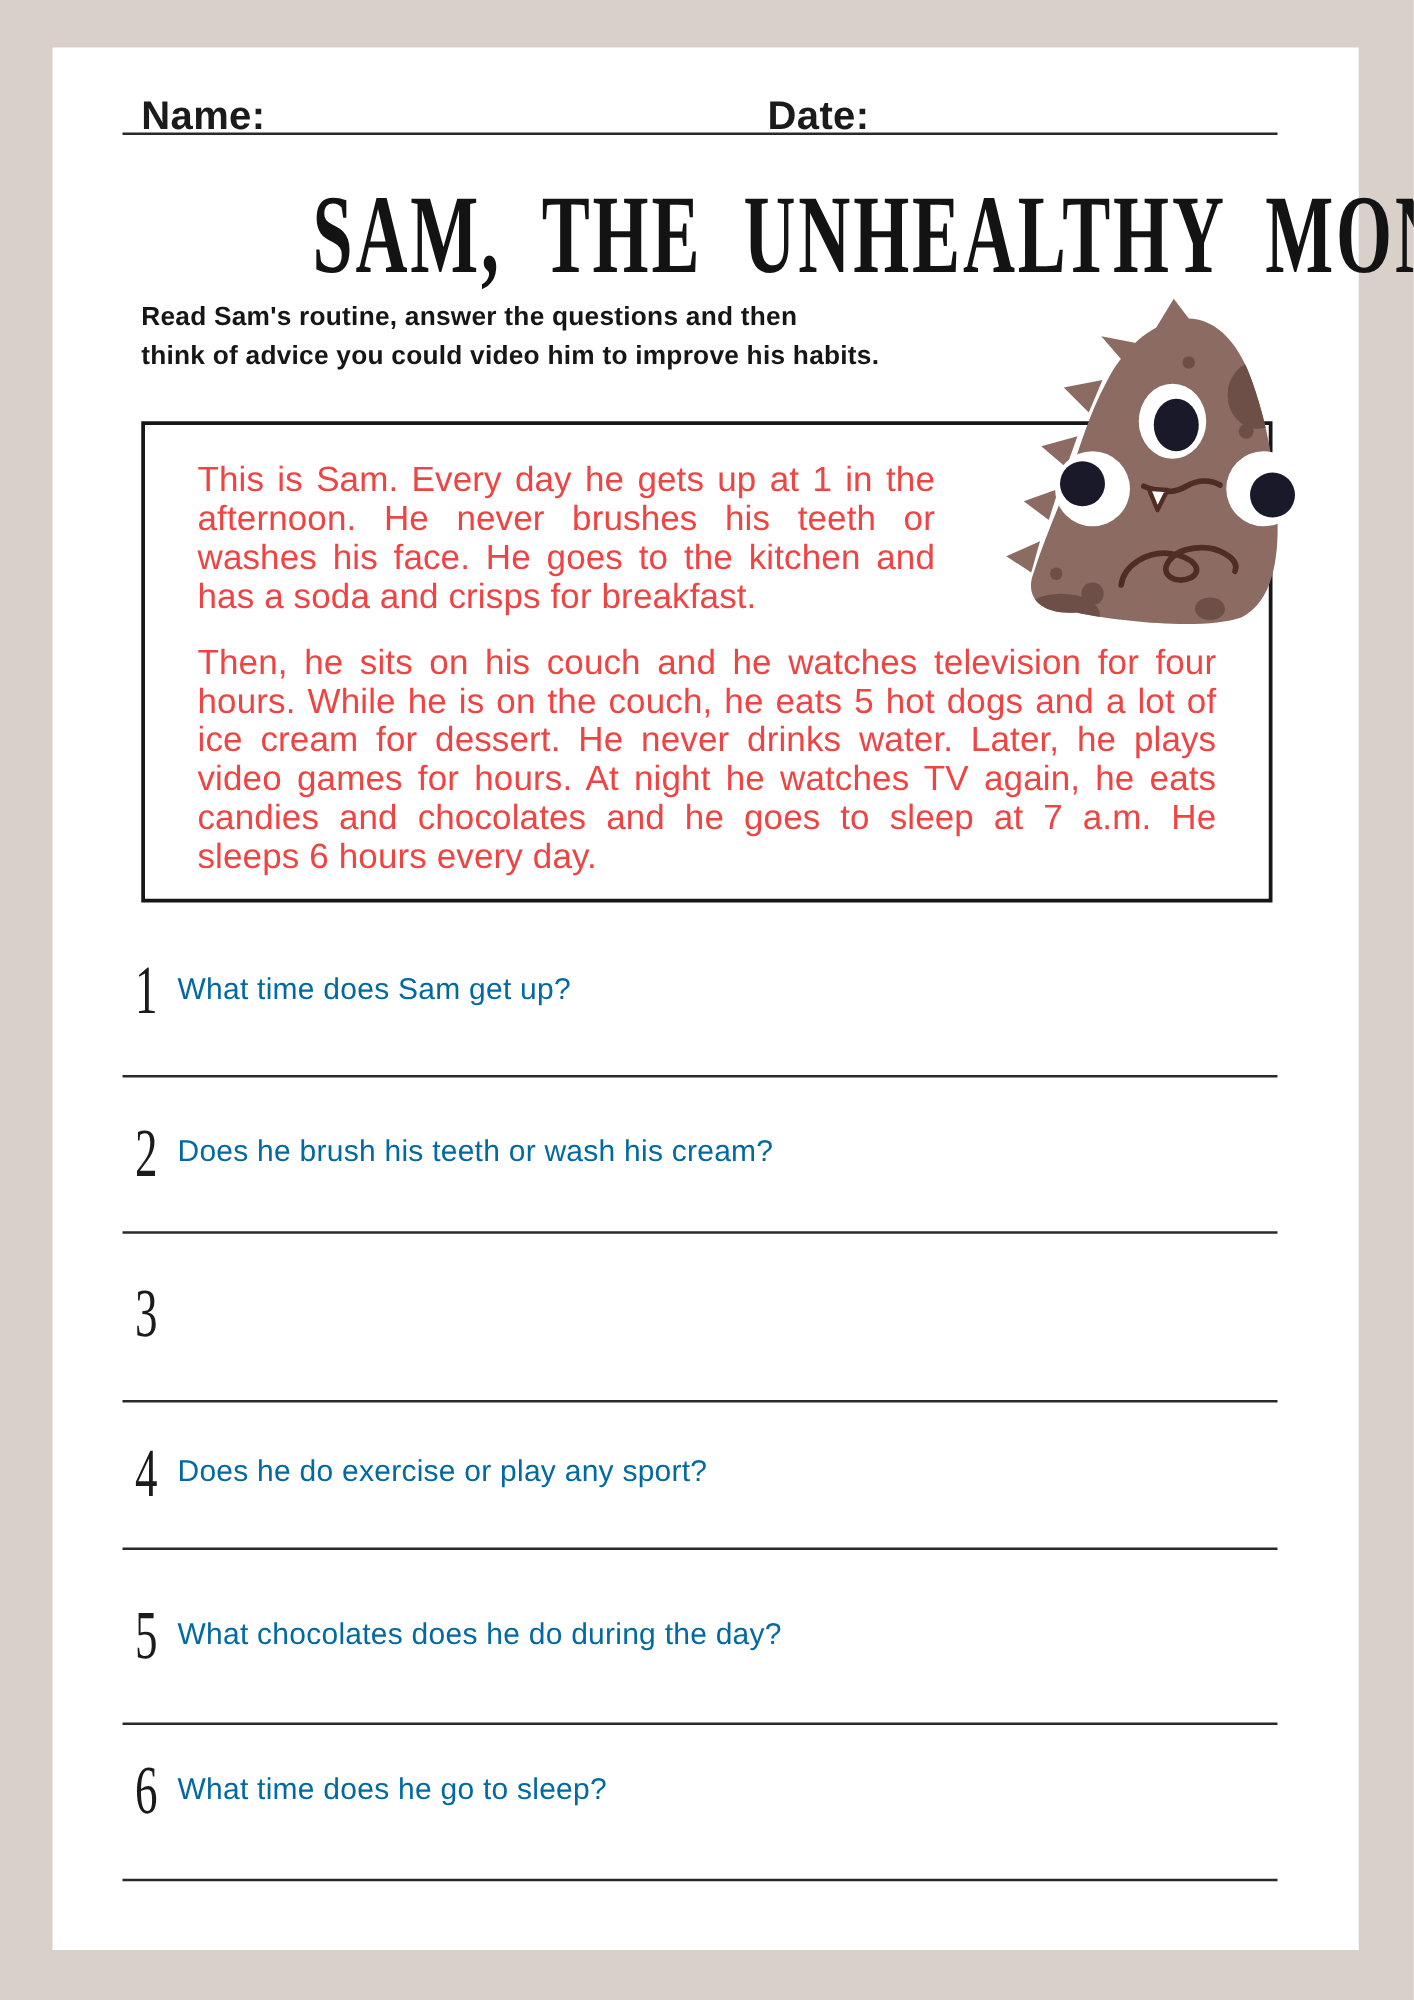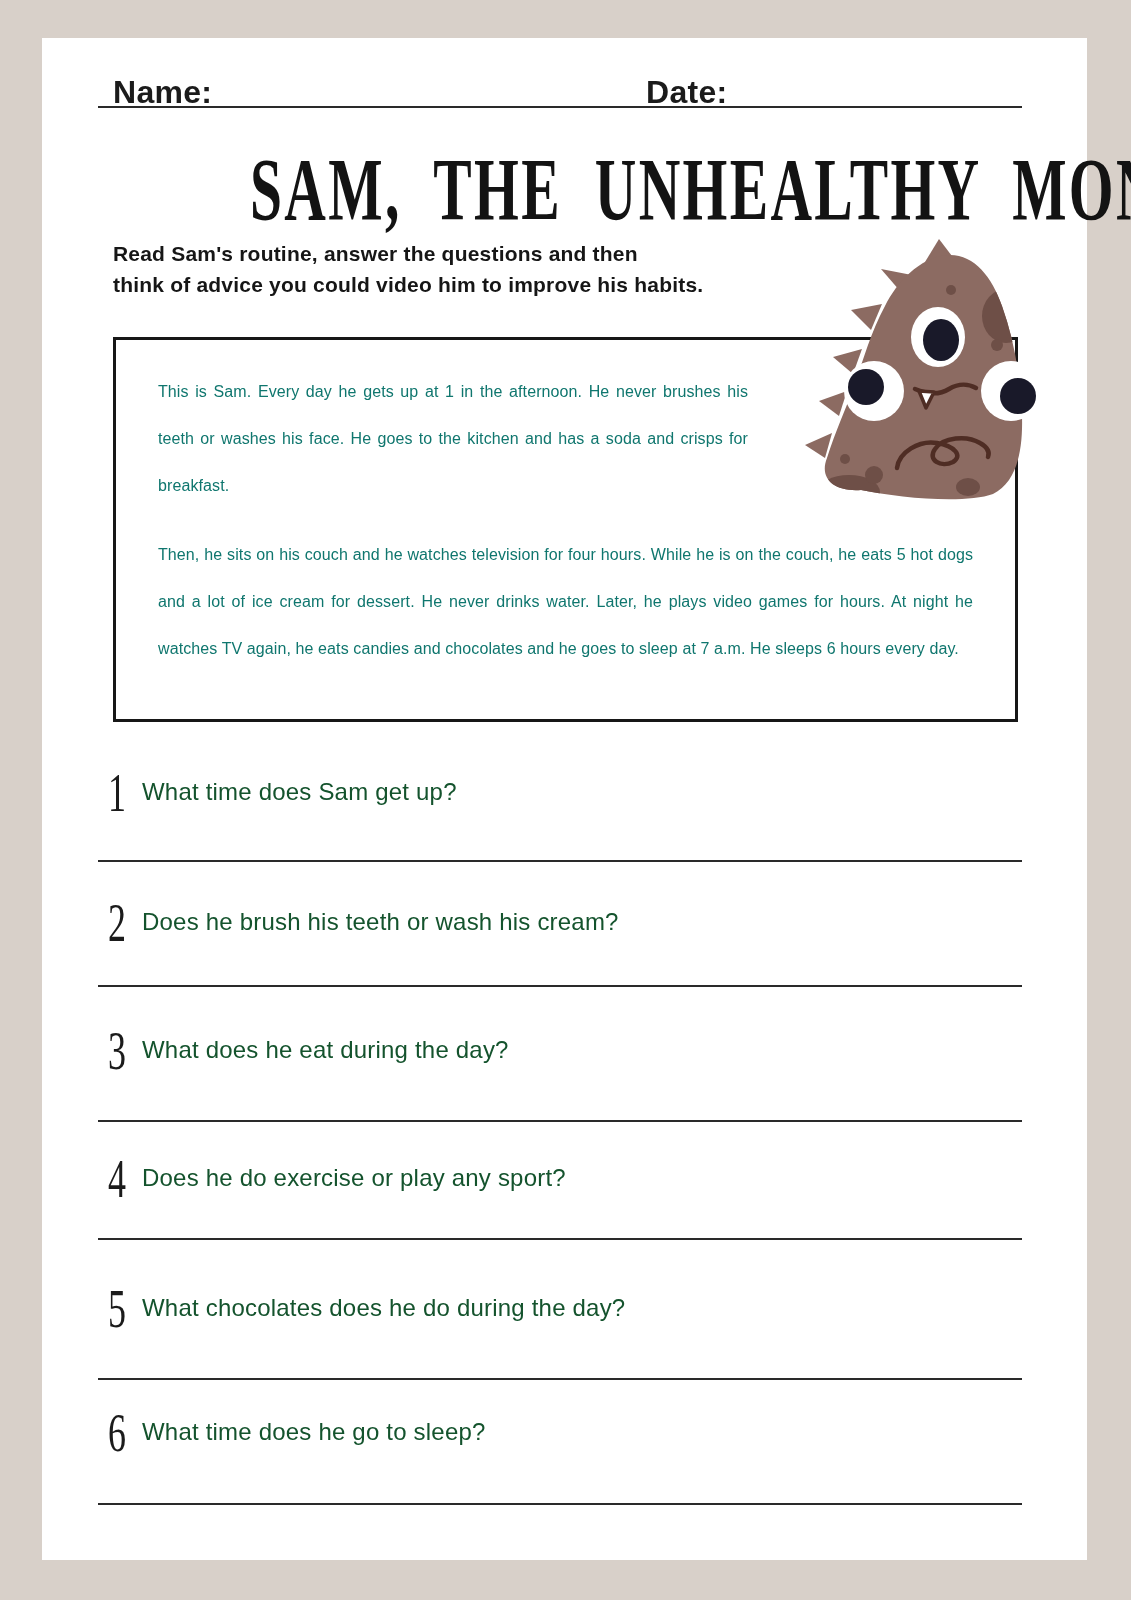--- a/index.html
+++ b/index.html
@@ -12,21 +12,21 @@
   .paper{
     position:absolute;left:42px;top:38px;width:1045px;height:1522px;
     background:#ffffff;
   }
   
   .hdr-label{
     position:absolute;top:36px;font-size:32px;font-weight:700;
     letter-spacing:0.3px;color:#1b1b1b;
   }
   .hdr-name{left:71px;}
-  .hdr-date{left:604px;text-align:center;}
+  .hdr-date{left:572px;text-align:center;}
   .rule{
     position:absolute;left:56px;width:924px;height:2px;background:#2a2a2a;
   }
   .hdr-rule{top:68px;}
   
   .title-wrap{
     position:absolute;left:0;right:0;top:106px;text-align:center;
   }
   .title-text{
     display:inline-block;white-space:nowrap;
@@ -41,21 +41,21 @@
     font-size:21px;font-weight:700;line-height:31px;color:#161616;
     letter-spacing:0.2px;
   }
   
   .passage-box{
     position:absolute;left:71px;top:299px;width:905px;height:385px;
     border:3px solid #171717;box-sizing:border-box;
     padding:28px 42px 0 42px;background:#ffffff;
   }
   .passage-box p{
-    margin:0;font-size:16px;line-height:47px;color:#0f766e;
+    margin:0;font-size:28px;line-height:31px;color:#ef4444;
     text-align:justify;letter-spacing:0.1px;
   }
   .passage-p1{margin-right:225px !important;}
   .passage-p2{margin-top:22px !important;}
   
   .monster{
     position:absolute;left:756px;top:200px;width:242px;height:272px;
   }
   
   .q-row{
@@ -63,21 +63,21 @@
   }
   .q-num{
     width:34px;flex:none;
     font-family:"Liberation Serif","DejaVu Serif",serif;
     font-size:50px;font-weight:400;color:#1b1b1b;line-height:1;
   }
   .q-num span{
     display:inline-block;transform:scale(0.72,1.1);transform-origin:left center;
   }
   .q-text{
-    font-size:24px;color:#14532d;letter-spacing:0.2px;
+    font-size:24px;color:#0369a1;letter-spacing:0.2px;
   }
   .q1{top:731px;} .q2{top:861px;} .q3{top:989px;}
   .q4{top:1117px;} .q5{top:1247px;} .q6{top:1371px;}
   .al1{top:822px;} .al2{top:947px;} .al3{top:1082px;}
   .al4{top:1200px;} .al5{top:1340px;} .al6{top:1465px;}
 </style>
 </head>
 <body>
 
 <div class="paper">
@@ -154,21 +154,20 @@
   <div class="rule al1"></div>
 
   <div class="q-row q2">
     <div class="q-num"><span>2</span></div>
     <div class="q-text">Does he brush his teeth or wash his cream?</div>
   </div>
   <div class="rule al2"></div>
 
   <div class="q-row q3">
     <div class="q-num"><span>3</span></div>
-    <div class="q-text">What does he eat during the day?</div>
   </div>
   <div class="rule al3"></div>
 
   <div class="q-row q4">
     <div class="q-num"><span>4</span></div>
     <div class="q-text">Does he do exercise or play any sport?</div>
   </div>
   <div class="rule al4"></div>
 
   <div class="q-row q5">

